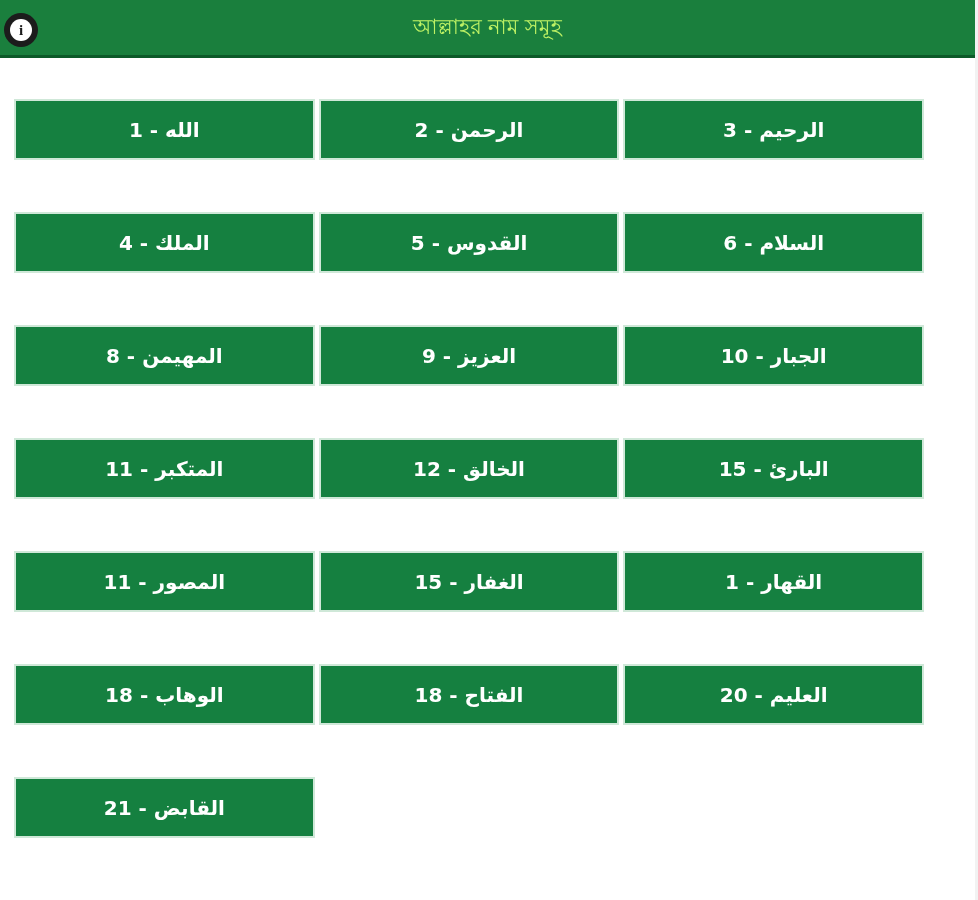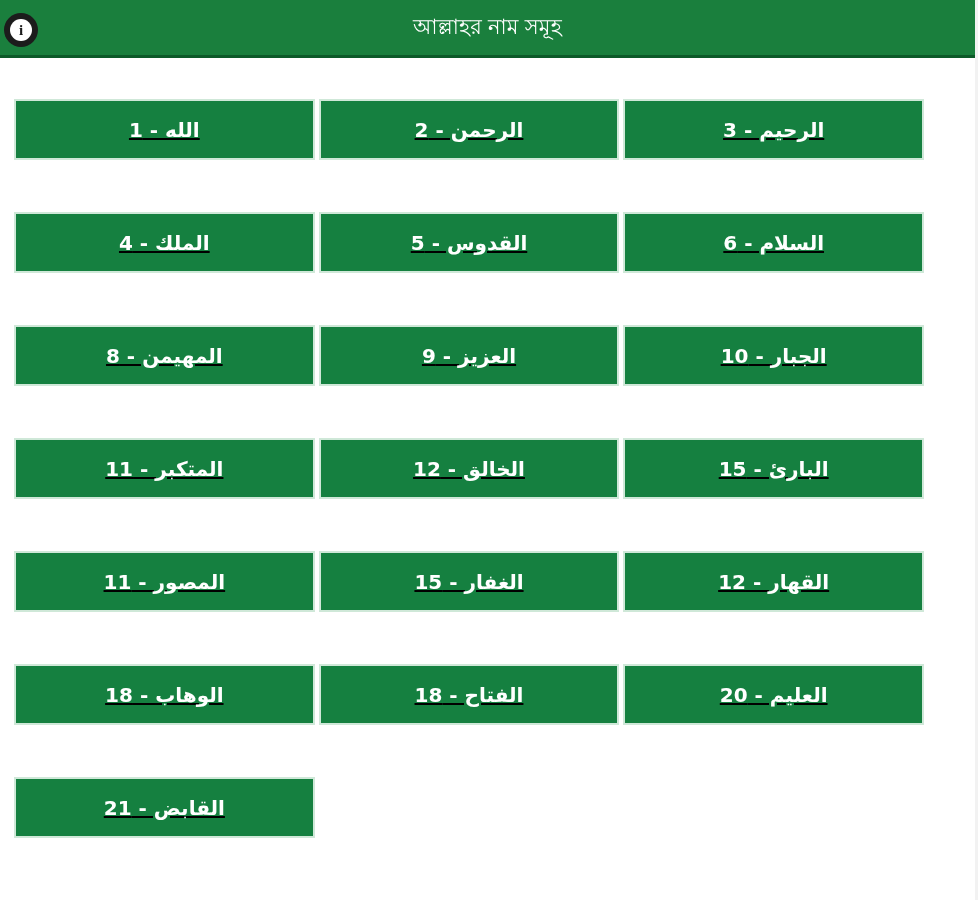--- a/index.html
+++ b/index.html
@@ -22,21 +22,21 @@
     position: relative;
     width: 975px;
     height: 58px;
     background: #1a7f3d;
     border-bottom: 3px solid #0d5a29;
     display: flex;
     align-items: center;
     justify-content: center;
   }
   .header-title {
-    color: #ffffff;
+    color: #bef264;
     font-size: 21px;
     font-weight: 400;
     letter-spacing: 0.2px;
     line-height: 1;
     text-align: center;
     font-family: "Liberation Sans", "DejaVu Sans", sans-serif;
     margin: 0;
     padding-bottom: 2px;
   }
   .info-button {
@@ -78,21 +78,20 @@
     top: 0;
     right: 0;
     width: 3px;
     height: 900px;
     background: #f2f2f2;
   }
 
   
   .names-area {
     padding: 41px 0 0 0;
-    text-decoration: underline;
   }
   .names-grid {
     width: 910px;
     margin: 0 0 0 14px;
     display: grid;
     grid-template-columns: repeat(3, 1fr);
     column-gap: 4px;
     row-gap: 52px;
   }
   .name-cell {
@@ -169,21 +168,21 @@
       <div class="name-cell">
         <span class="name-label">البارئ - 15</span>
       </div>
       <div class="name-cell">
         <span class="name-label">المصور - 11</span>
       </div>
       <div class="name-cell">
         <span class="name-label">الغفار - 15</span>
       </div>
       <div class="name-cell">
-        <span class="name-label">القهار - 12</span>
+        <span class="name-label">القهار - 1</span>
       </div>
       <div class="name-cell">
         <span class="name-label">الوهاب - 18</span>
       </div>
       <div class="name-cell">
         <span class="name-label">الفتاح - 18</span>
       </div>
       <div class="name-cell">
         <span class="name-label">العليم - 20</span>
       </div>

